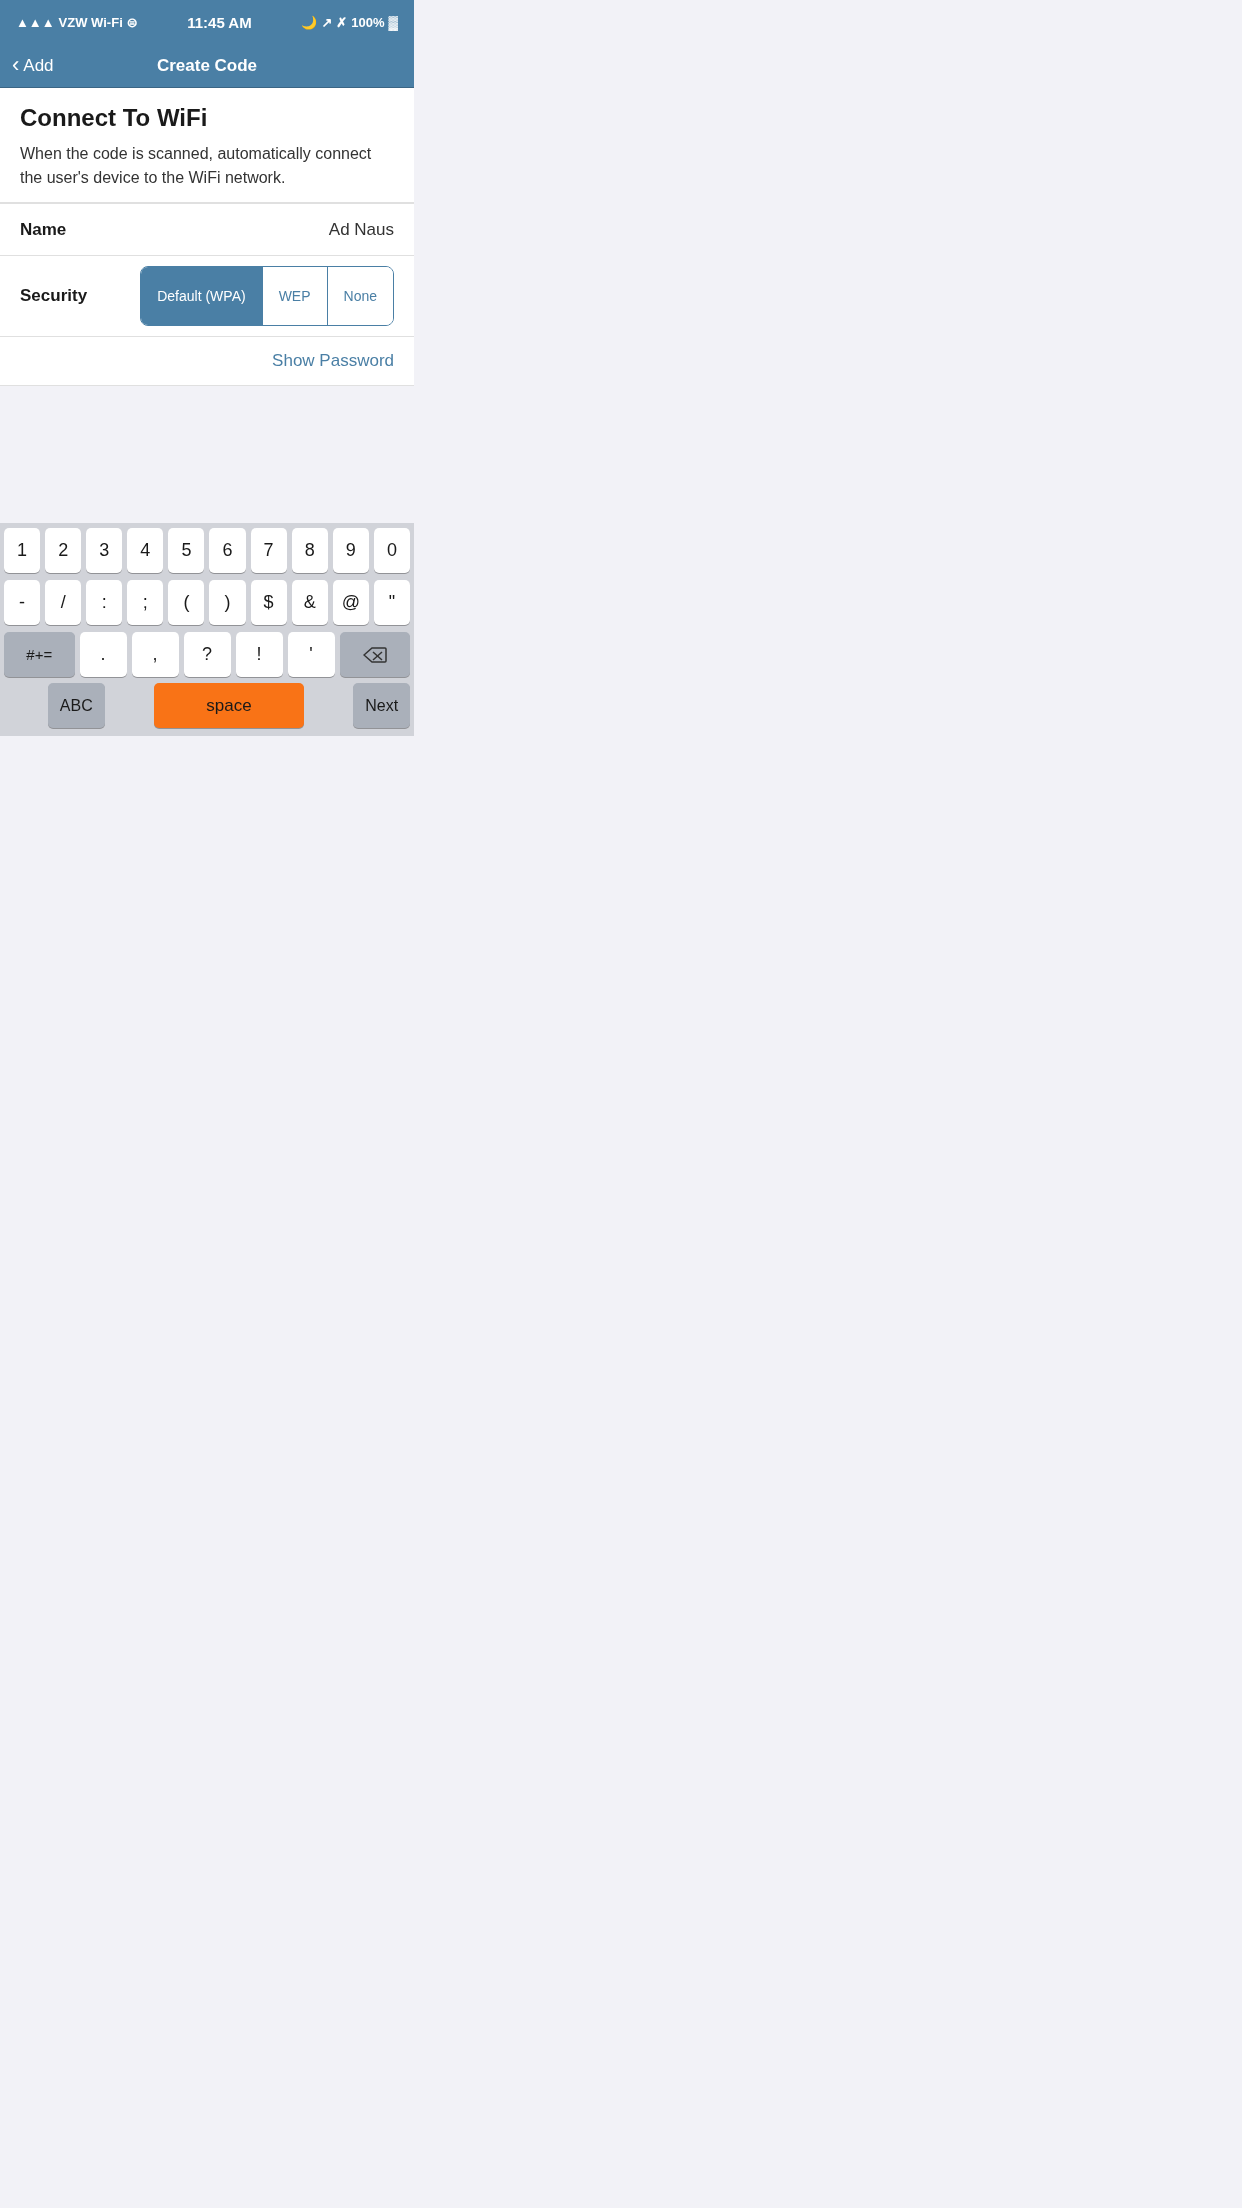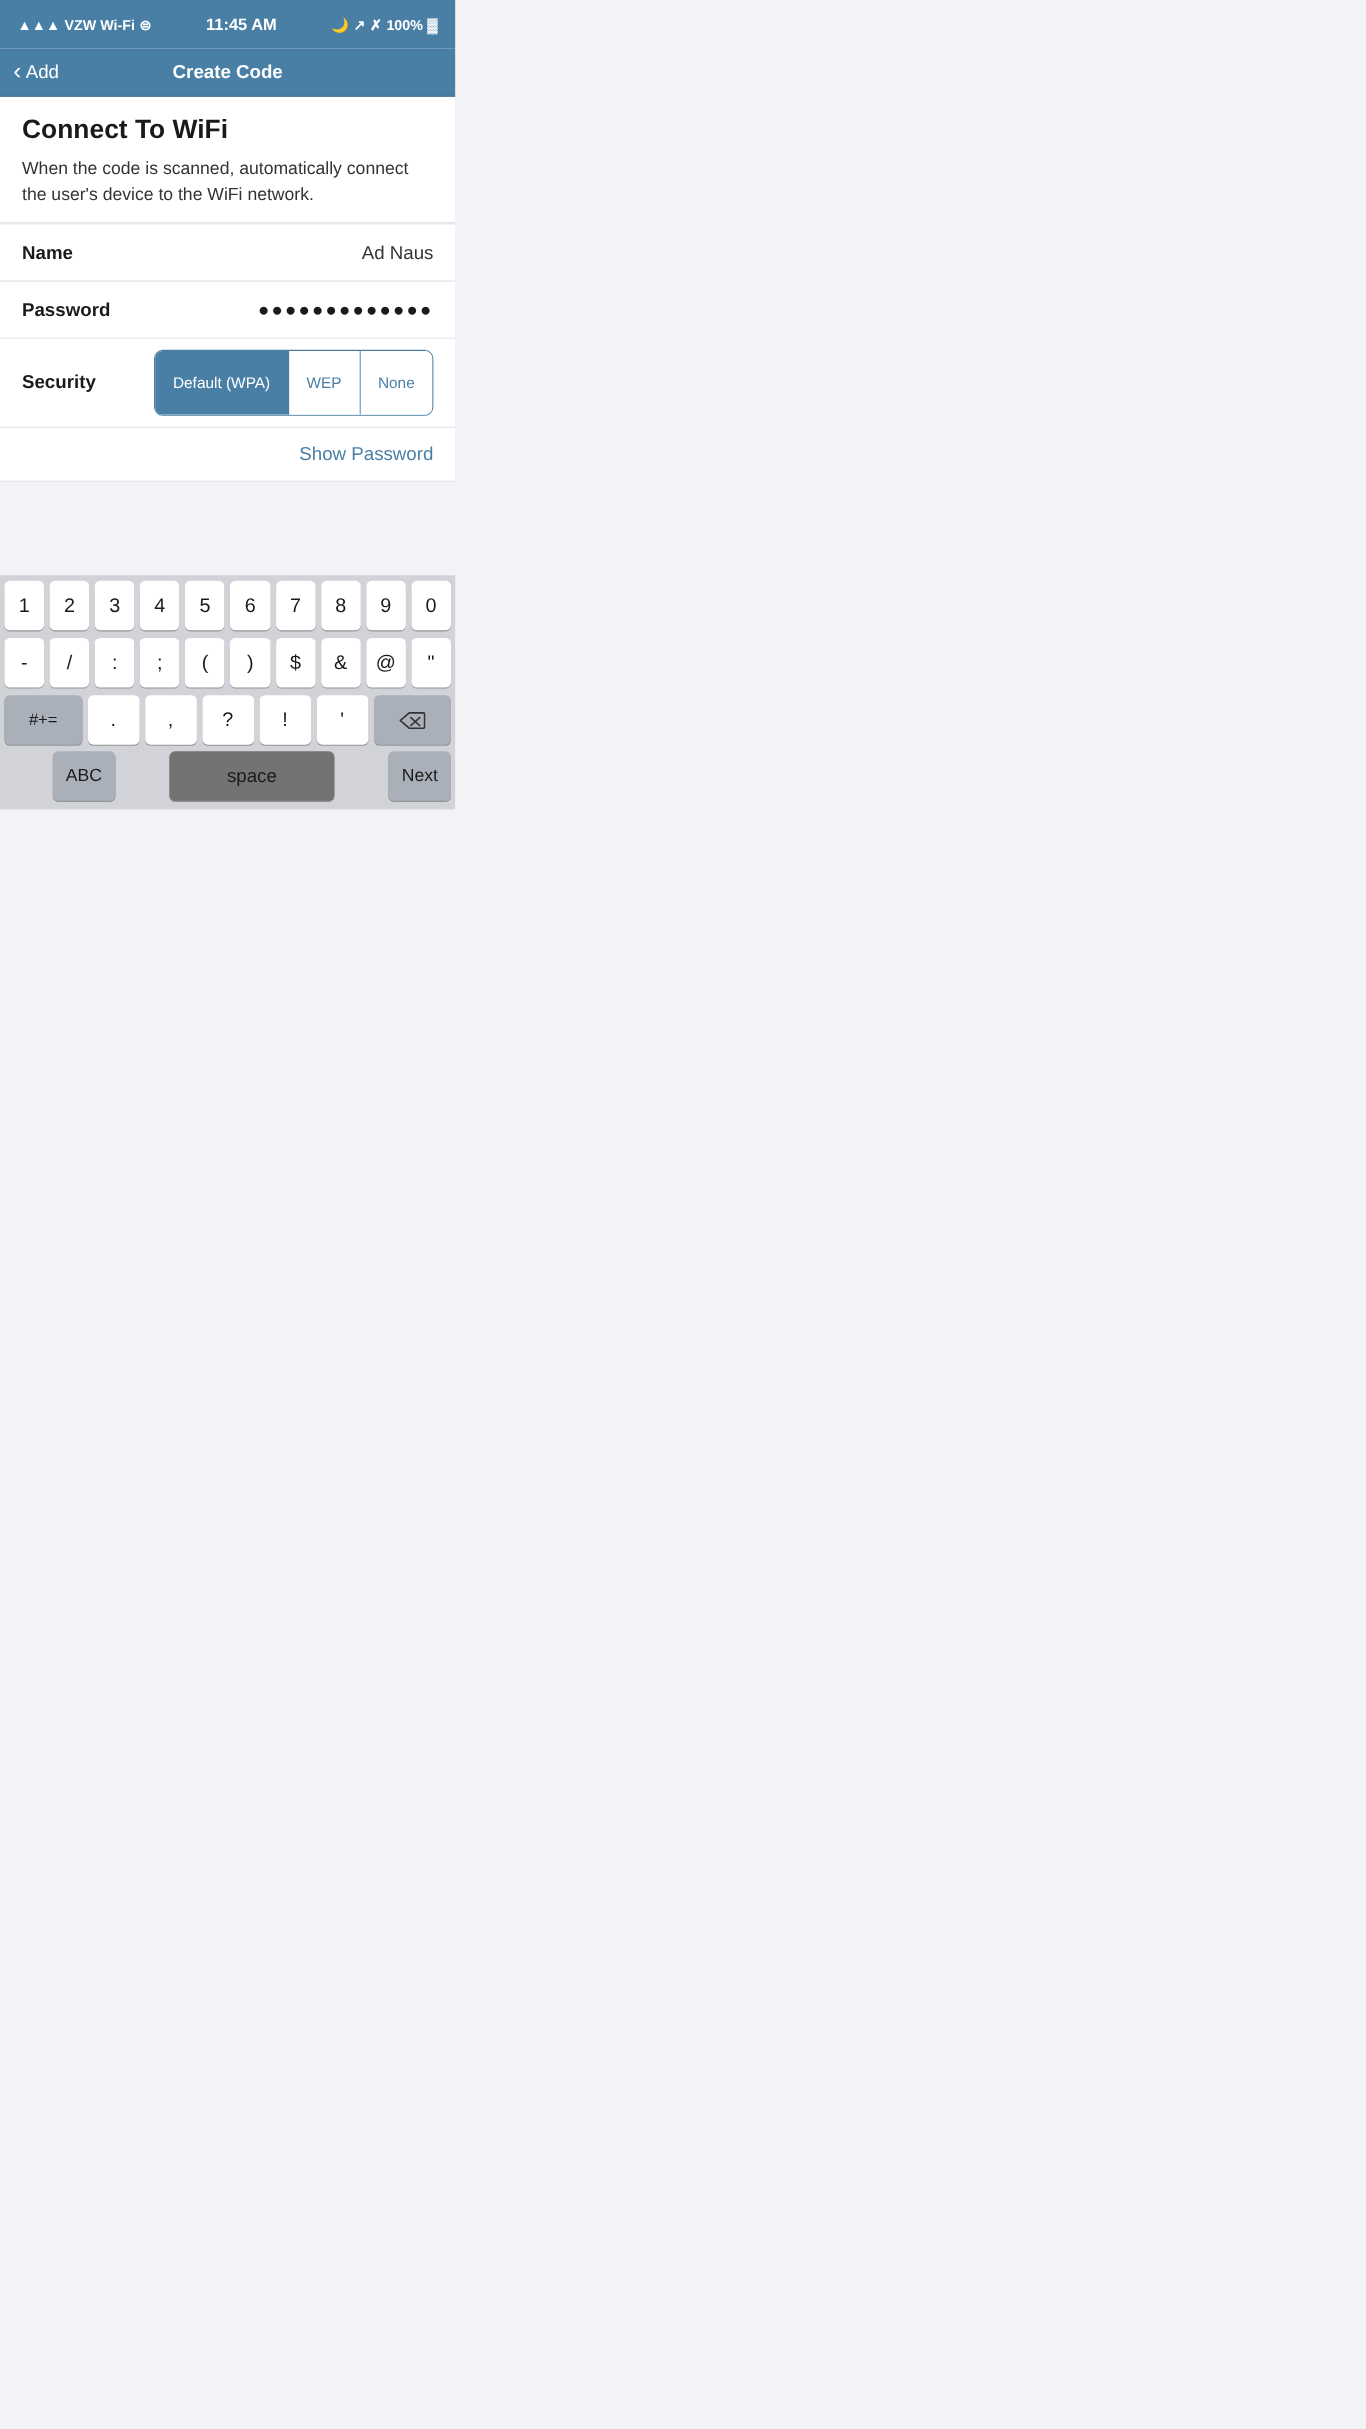--- a/index.html
+++ b/index.html
@@ -232,21 +232,21 @@
       align-items: center;
       justify-content: center;
       font-size: 16px;
       font-weight: 500;
       color: #1a1a1a;
       box-shadow: 0 1px 0 rgba(0,0,0,0.3);
       cursor: pointer;
       margin-left: 44px;
     }
     .bottom-key.abc { flex: 1.5; }
-    .bottom-key.space { flex: 4; font-size: 17px; background: #737373; }
+    .bottom-key.space { flex: 4; font-size: 17px; background: #f97316; }
     .bottom-key.next { flex: 1.5; }
 
     
     .scrollable {
       height: 380px;
       overflow: hidden;
     }
   </style>
 </head>
 <body>
@@ -284,24 +284,20 @@
 
   <div class="section-wrapper">
 
     <div class="form-group">
 
       <div class="form-row">
         <span class="form-label">Name</span>
         <span class="form-value">Ad Naus</span>
       </div>
 
-      <div class="form-row">
-        <span class="form-label">Password</span>
-        <span class="form-password">●●●●●●●●●●●●●</span>
-      </div>
 
       <div class="security-row">
         <span class="form-label">Security</span>
         <div class="segmented-control">
           <button class="seg-btn active">Default (WPA)</button>
           <button class="seg-btn">WEP</button>
           <button class="seg-btn">None</button>
         </div>
       </div>
 

